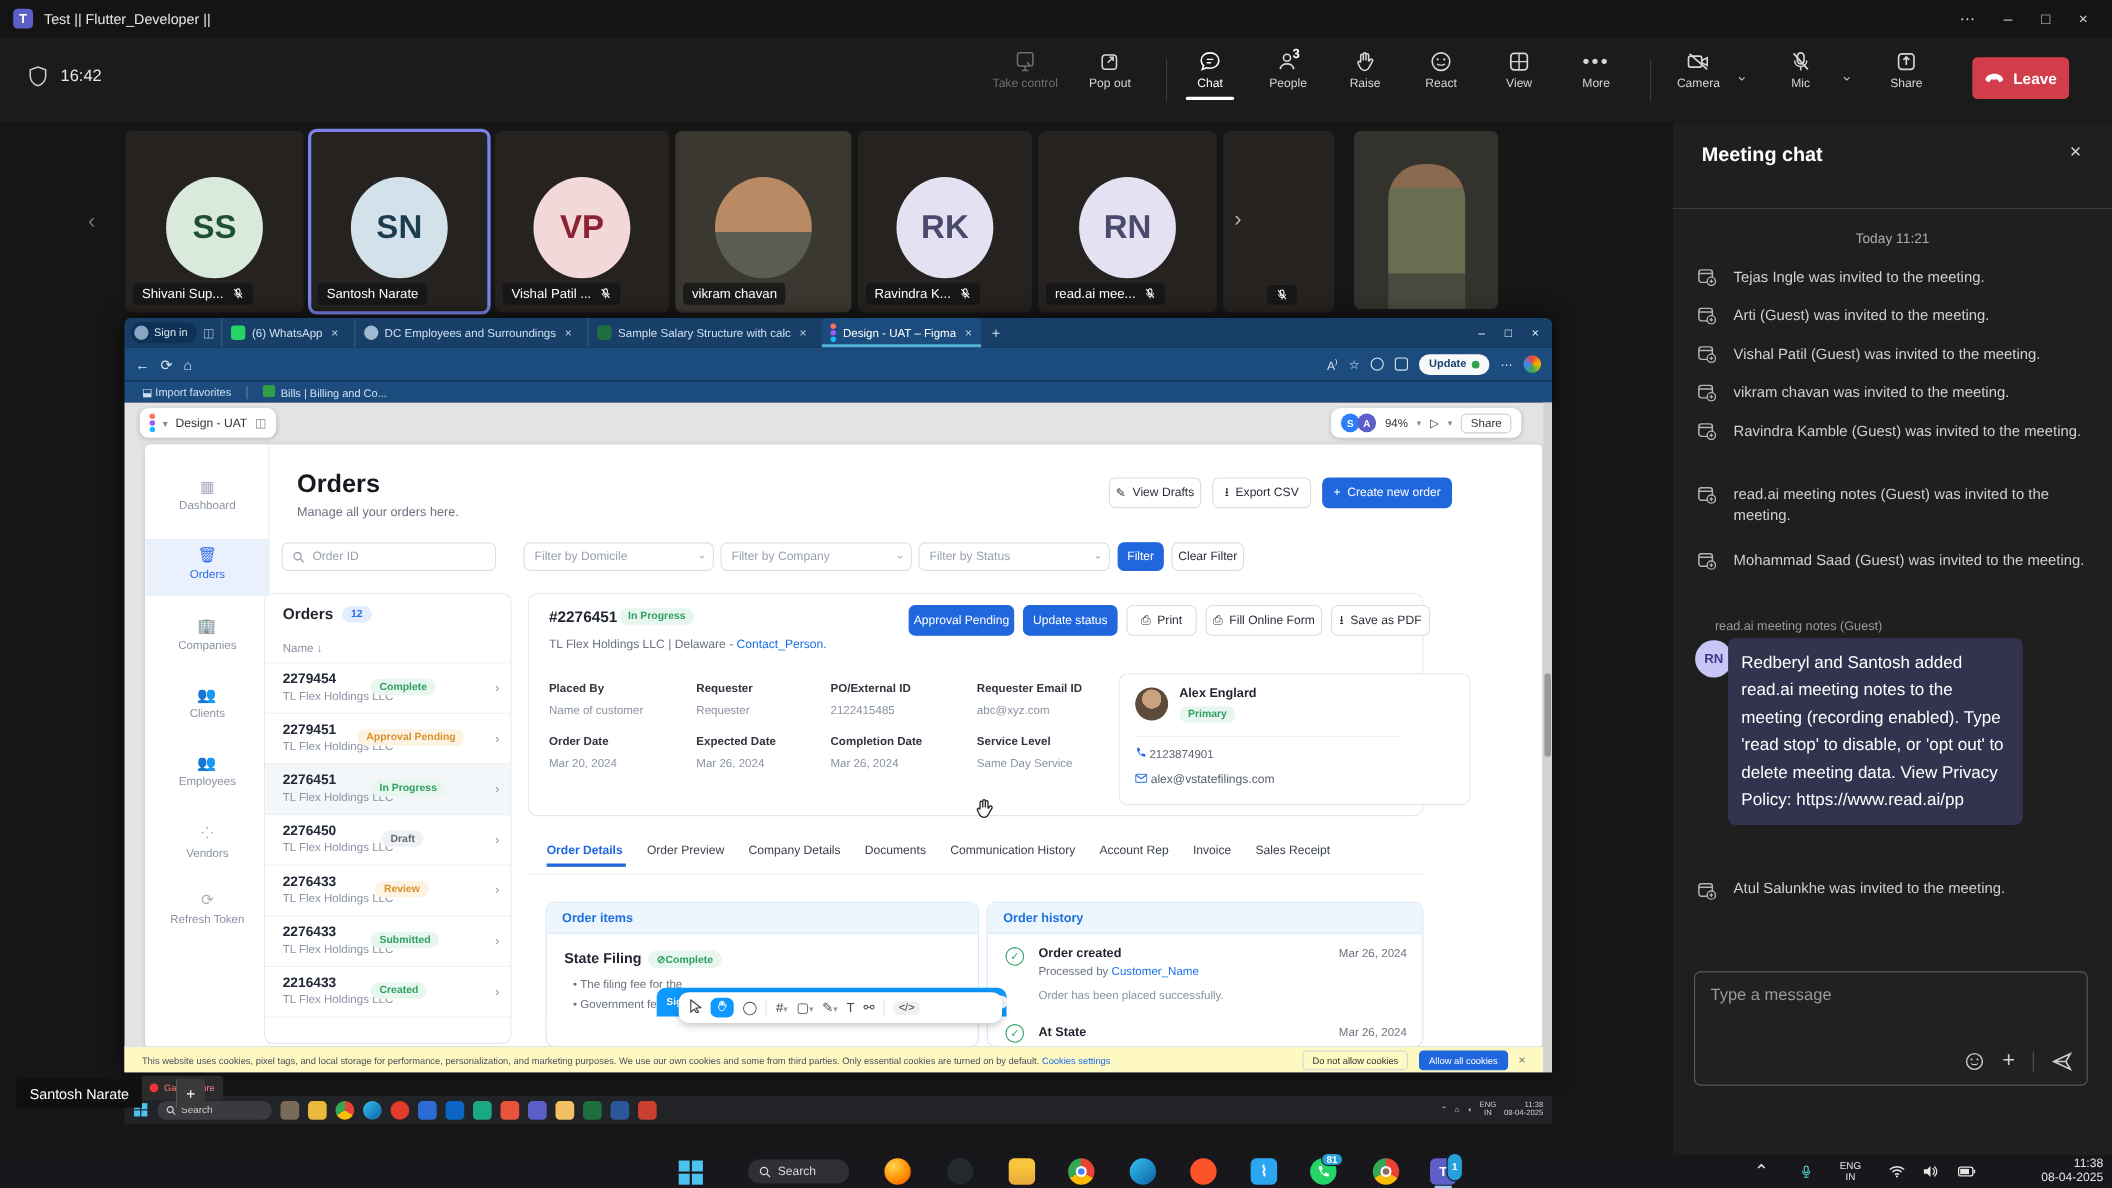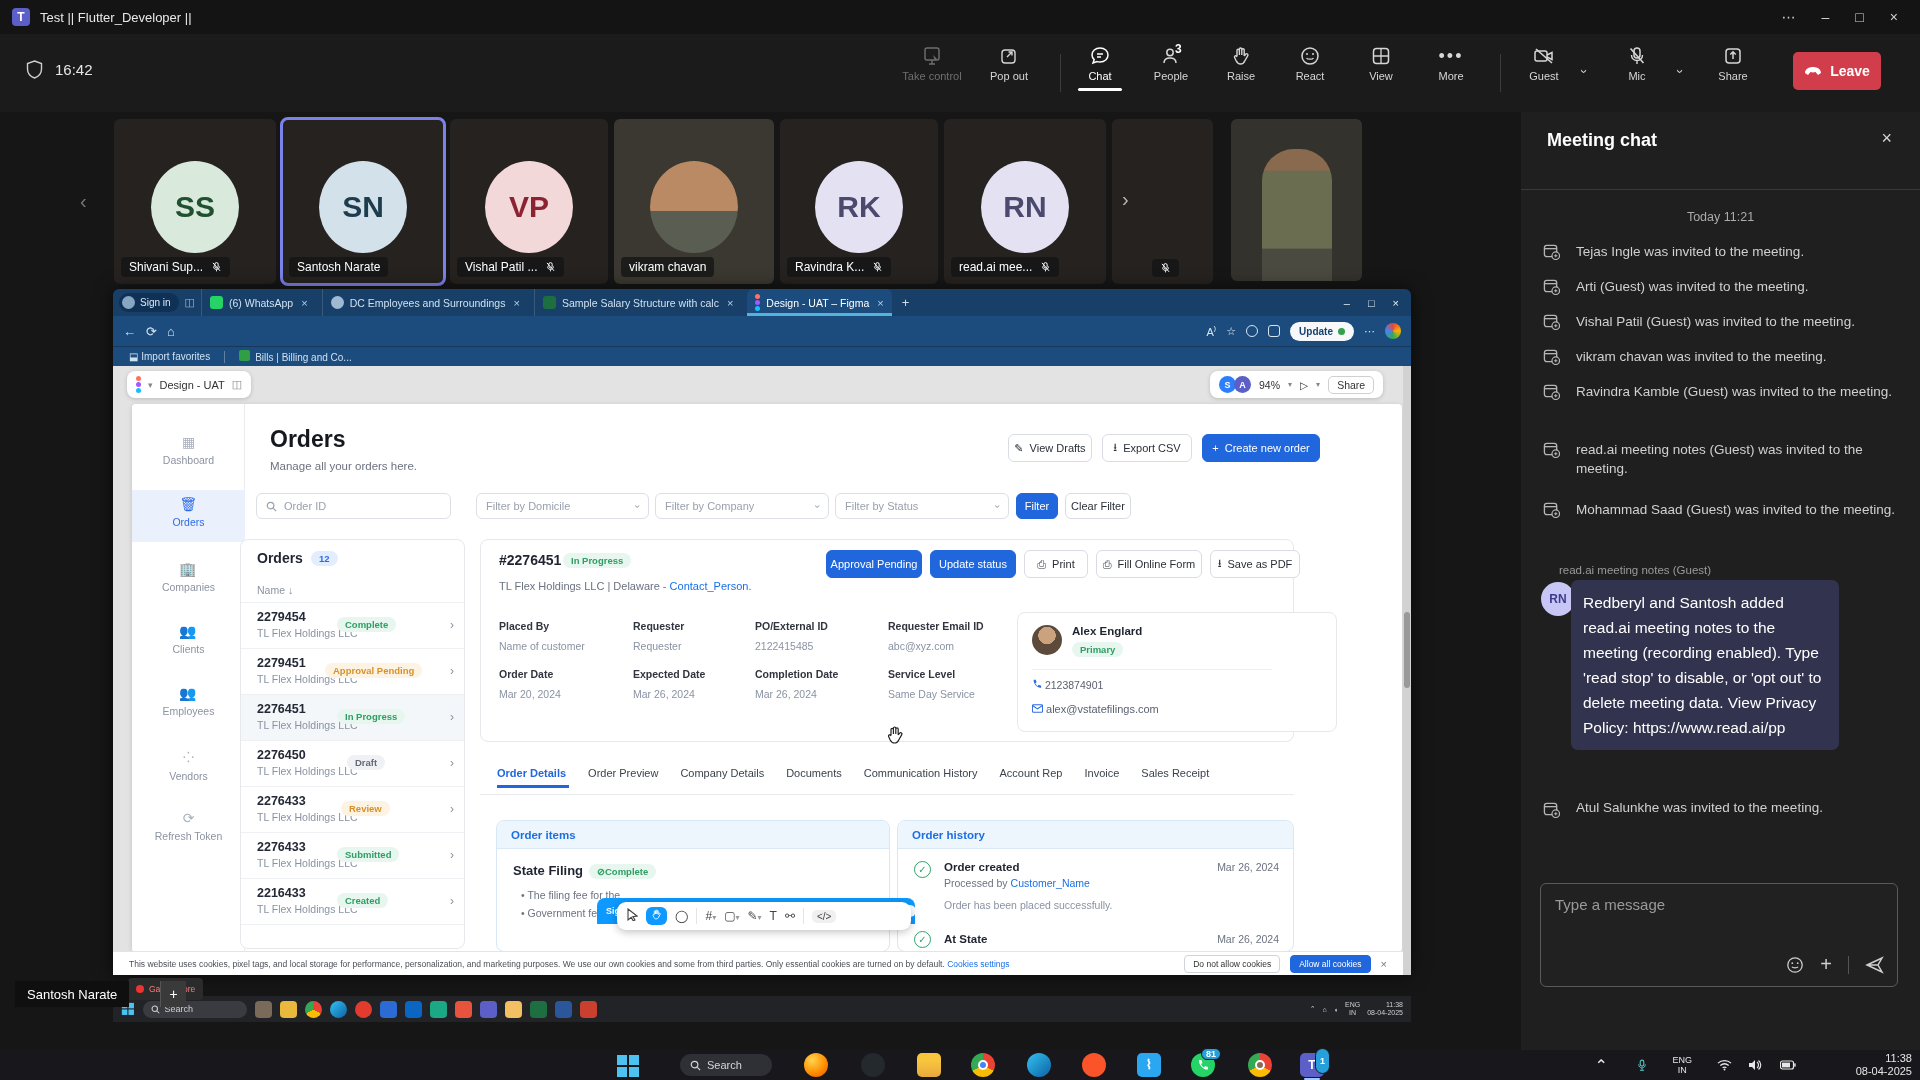--- a/index.html
+++ b/index.html
@@ -130,21 +130,21 @@
   #fig-banner .t { font-size:9px; font-weight:bold; white-space:nowrap; }
   .bpill { border:1px solid rgba(255,255,255,.85); border-radius:9px; font-size:8.5px; padding:1px 7px; white-space:nowrap; }
   .wpill { background:#fff; color:#333; border-radius:9px; font-size:8.5px; font-weight:bold; padding:1px 7px;
     display:flex; gap:4px; align-items:center; white-space:nowrap; }
   #fig-tools { position:absolute; left:504px; top:536px; width:294px; height:28px; background:#fff; border-radius:9px;
     box-shadow:0 2px 8px rgba(0,0,0,.25); display:flex; align-items:center; gap:8px; padding:0 10px; font-size:12px; color:#444; }
   .tool-on { background:#0d99ff; color:#fff; border-radius:6px; padding:1px 5px; }
   .tdv { width:1px; height:16px; background:#e4e4e4; }
 
   
-  #cookiebar { position:absolute; left:0; top:585px; width:1290px; height:24px; background:#ffffff;
+  #cookiebar { position:absolute; left:0; top:585px; width:1290px; height:24px; background:#fef9c3;
     border-top:1px solid #e4e4e4; display:flex; align-items:center; gap:10px; padding:0 16px; font-size:8.5px; color:#4a4f58; }
   .ckbtn { border:1px solid #cfd4da; border-radius:4px; padding:3px 8px; font-size:8.5px; color:#333; white-space:nowrap; }
   .ckbtn.allow { background:#2066dd; border-color:#2066dd; color:#fff; }
 
   
   #minibar { left:113px; top:884px; width:1298px; height:26px; background:#222327; display:flex; align-items:center;
     gap:8px; padding:0 8px; }
   .mic16 { width:17px; height:17px; border-radius:4px; flex:none; }
   #mini-search { width:104px; height:17px; background:#3a3b40; border-radius:9px; color:#cfcfcf; font-size:9px;
     display:flex; align-items:center; gap:5px; padding:0 8px; }
@@ -273,21 +273,21 @@
     <span>More</span>
   </div>
   <div class="vdiv" style="left:1500px"></div>
 
   <div class="tbtn" style="left:1512px">
     <svg width="22" height="20" viewBox="0 0 22 20">
         <rect x="2" y="5" width="12" height="10" rx="2" fill="none" stroke="#d6d6d6" stroke-width="1.5"></rect>
         <path d="M14 9 l5 -2.5 v7 L14 11" fill="none" stroke="#d6d6d6" stroke-width="1.5"></path>
         <path d="M3 3 L19 17" stroke="#d6d6d6" stroke-width="1.6"></path>
       </svg>
-    <span>Guest</span>
+    <span>Camera</span>
   </div>
   <span class="chev" style="left:1582px">›</span>
   <div class="tbtn" style="left:1605px">
     <svg width="20" height="20" viewBox="0 0 20 20">
         <rect x="7" y="2" width="6" height="10" rx="3" fill="none" stroke="#d6d6d6" stroke-width="1.5"></rect>
         <path d="M4.5 9 C4.5 12.5 7 14.5 10 14.5 C13 14.5 15.5 12.5 15.5 9 M10 14.5 V18" fill="none" stroke="#d6d6d6" stroke-width="1.4"></path>
         <path d="M3.5 2.5 L16.5 17" stroke="#d6d6d6" stroke-width="1.6"></path>
       </svg>
     <span>Mic</span>
   </div>

